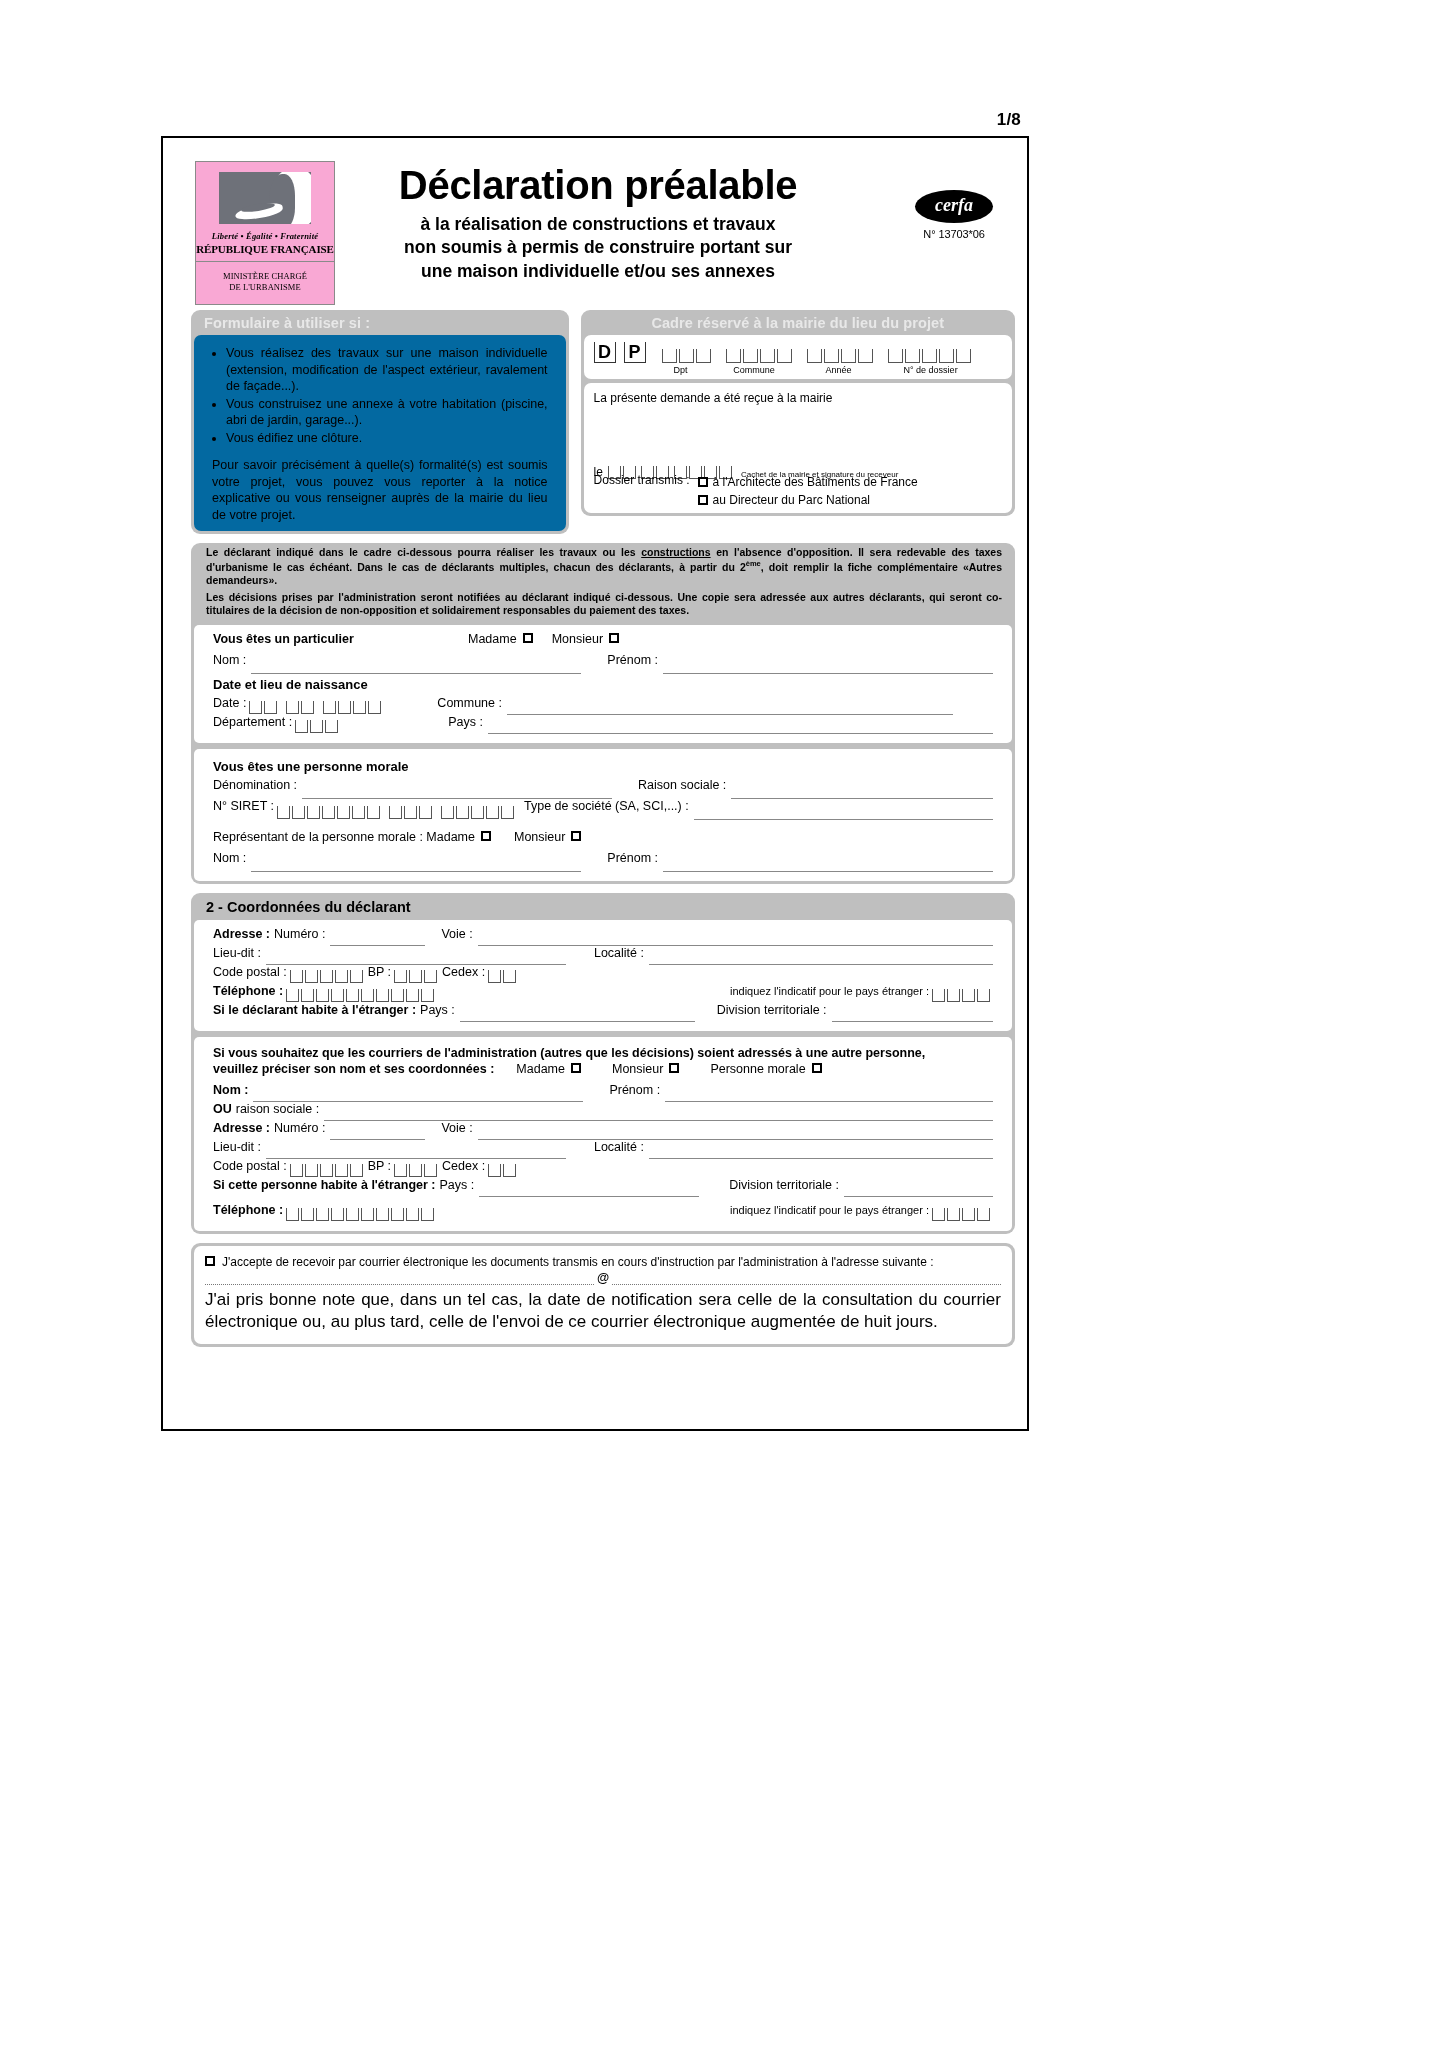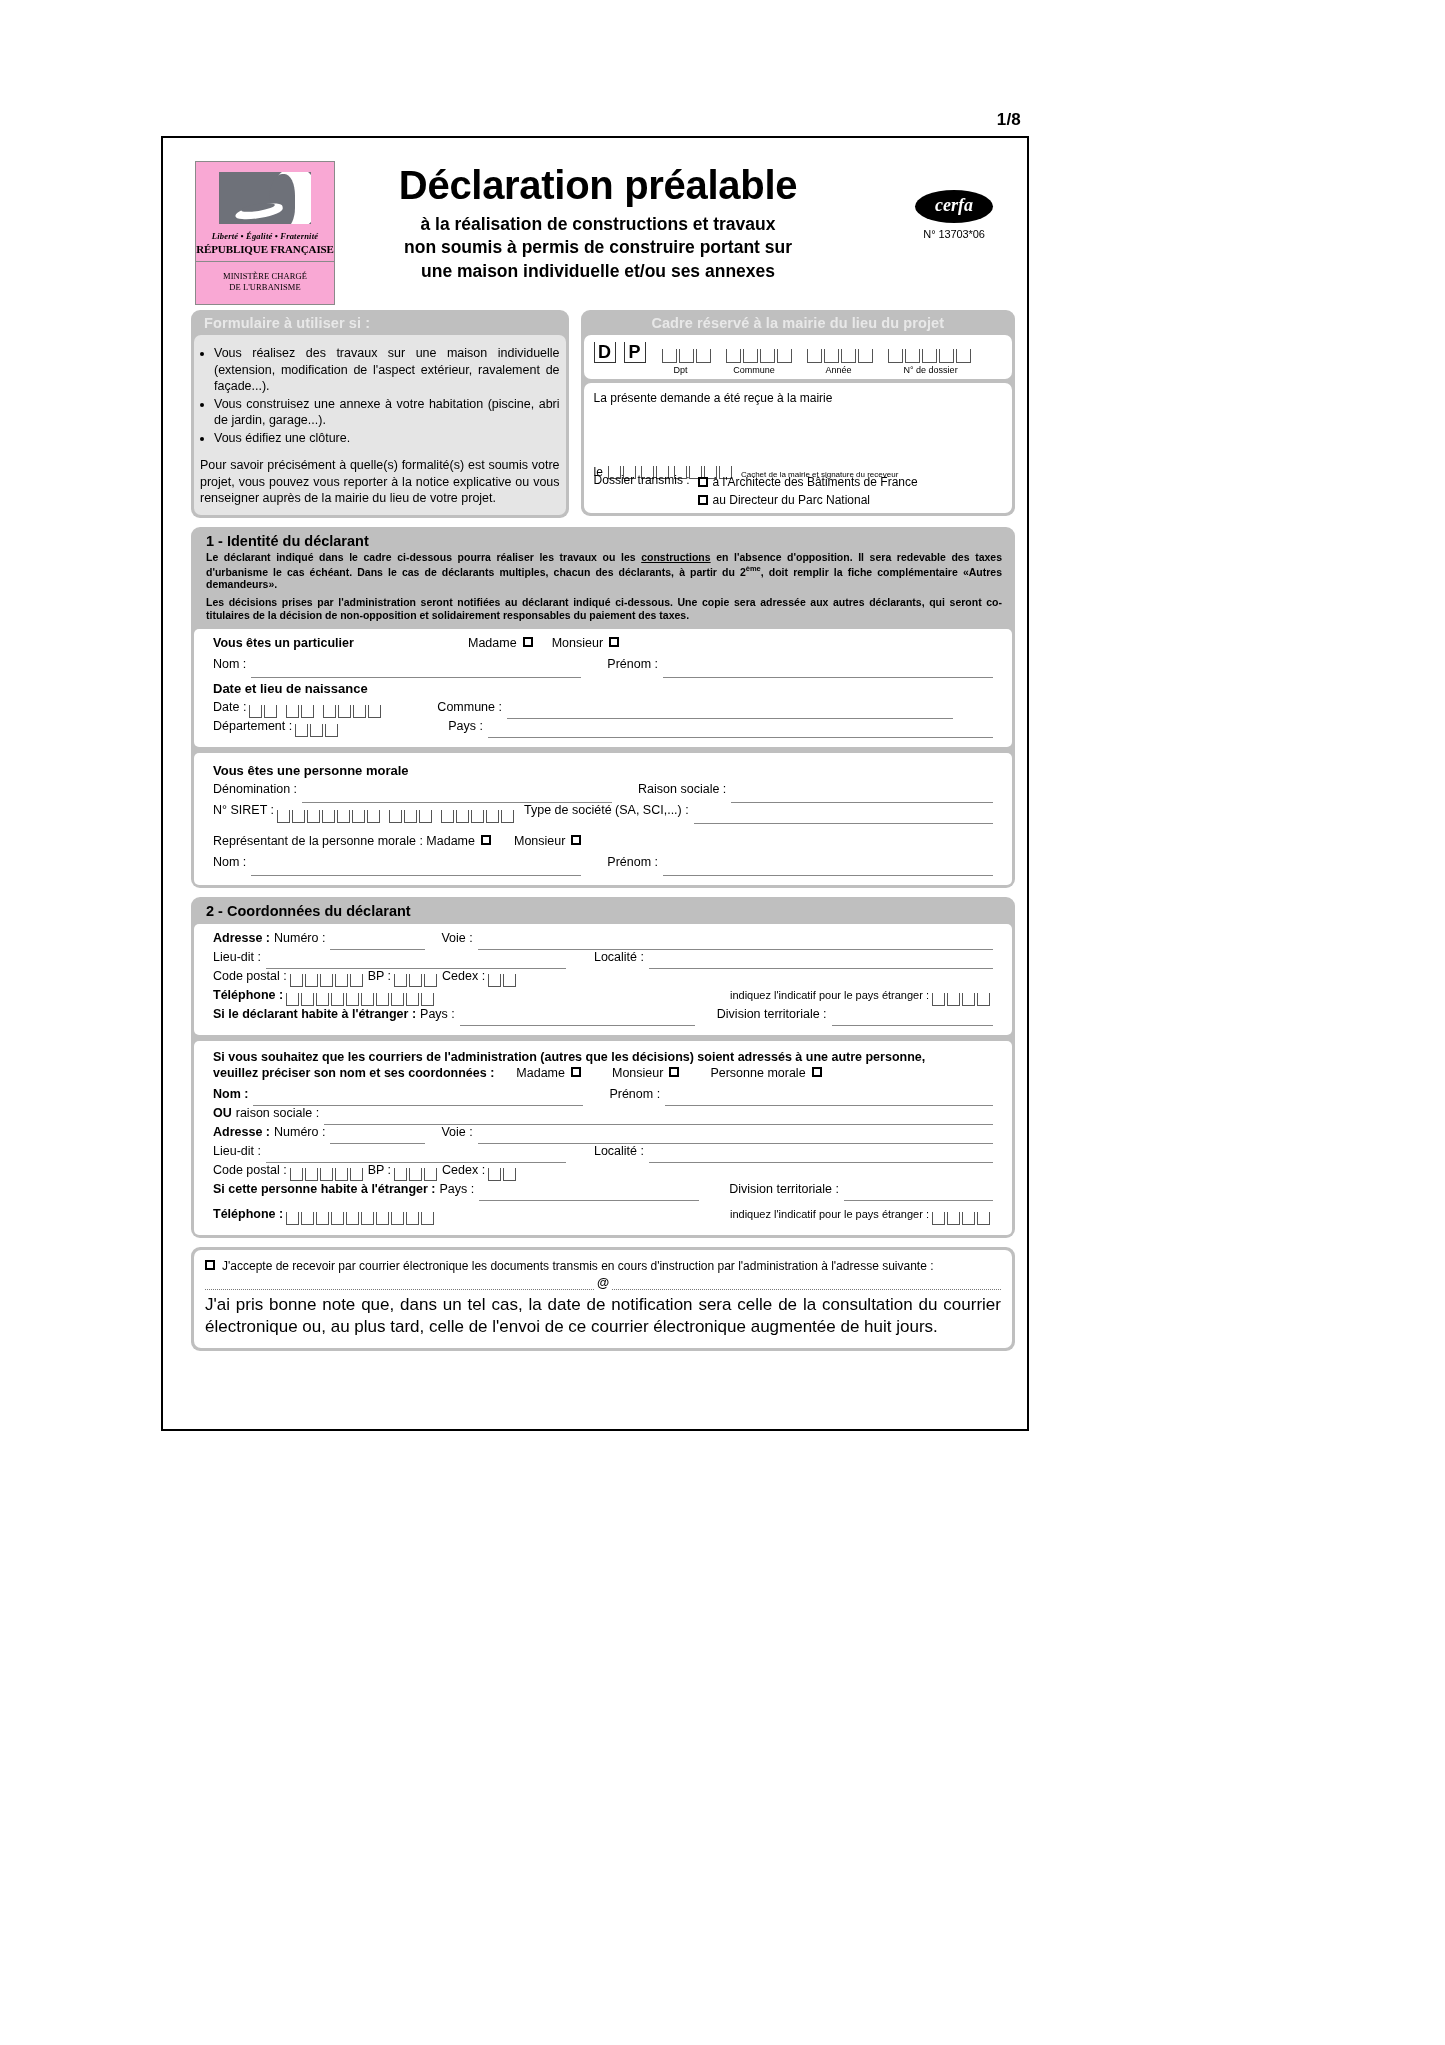--- a/index.html
+++ b/index.html
@@ -95,21 +95,21 @@
   
   .grey-block {
     background: #bfbfbf; border-radius: 9px; padding: 3px;
   }
   .grey-title {
     color: #e8e8e8; font-weight: bold; font-size: 14.5px;
     padding: 2px 0 4px 10px; letter-spacing: .1px;
   }
   .grey-title.center { text-align: center; padding-left: 0; }
   .white-inner {
-    background: #e5e5e5; border-radius: 7px; padding: 8px 6px;
+    background: #0369a1; border-radius: 7px; padding: 8px 18px;
   }
 
   
   .top-cols { position: relative; margin: 2px 12px 0 28px; display: flex; gap: 12px; }
   .col-left  { width: 385px; }
   .col-right { width: 443px; }
   .bullets { font-size: 12.5px; line-height: 1.32; }
   .bullets ul { margin: 2px 0 0; padding-left: 14px; }
   .bullets li { margin-bottom: 1px; text-align: justify; }
   .bullets p { margin: 11px 0 0; text-align: justify; }
@@ -307,21 +307,20 @@
               <span><i class="chk"></i></span><span>à l'Architecte des Bâtiments de France</span><br>
               <span><i class="chk"></i></span><span>au Directeur du Parc National</span>
             </span>
           </div>
         </div>
       </div>
     </div>
   </div>
 
   <div class="sec">
-    <div class="sec-head">1 - Identité du déclarant</div>
     <div class="sec-note">
       <span>Le déclarant indiqué dans le cadre ci-dessous pourra réaliser les travaux ou les </span><u>constructions</u><span> en l'absence d'opposition. Il sera redevable des taxes d'urbanisme le cas échéant. Dans le cas de déclarants multiples, chacun des déclarants, à partir du 2</span><sup>ème</sup><span>, doit remplir la fiche complémentaire «Autres demandeurs».</span>
     </div>
     <div class="sec-note">Les décisions prises par l'administration seront notifiées au déclarant indiqué ci-dessous. Une copie sera adressée aux autres déclarants, qui seront co-titulaires de la décision de non-opposition et solidairement responsables du paiement des taxes.</div>
 
     <div class="fieldbox">
       <div class="frow">
         <span class="b" style="width:255px">Vous êtes un particulier</span>
         <span>Madame</span>
         <i class="chk" style="margin-left:6px"></i>

